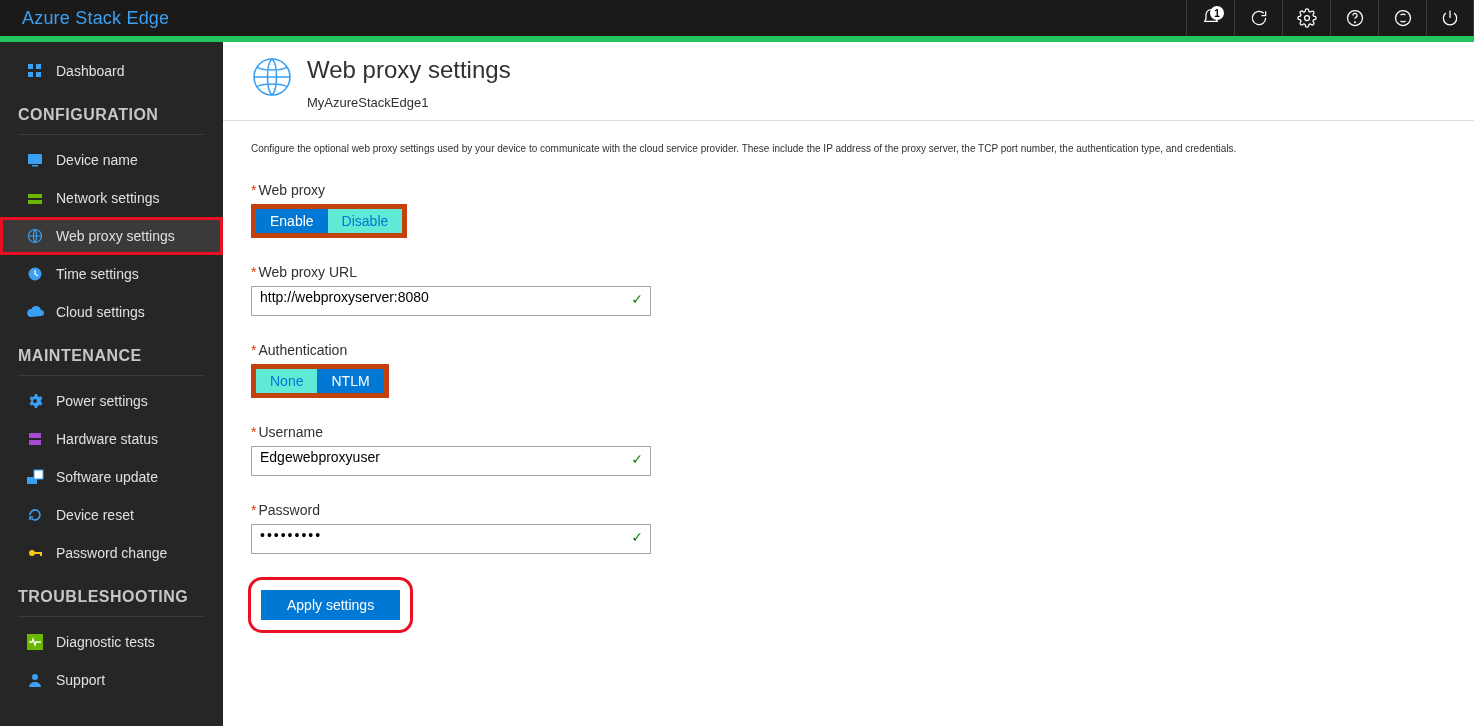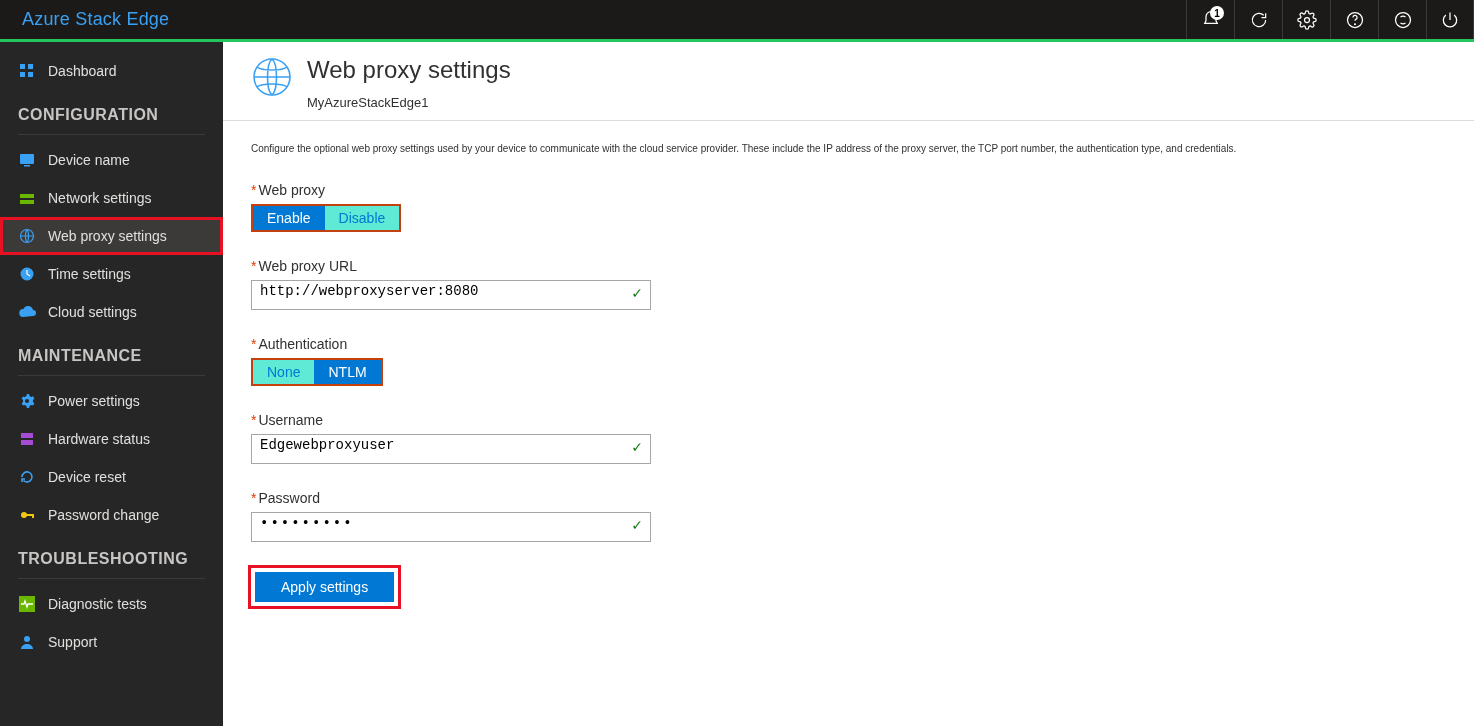--- a/index.html
+++ b/index.html
@@ -1,54 +1,54 @@
 <!DOCTYPE html>
 <html><head>
 <meta charset="utf-8">
 <style>
   * { box-sizing: border-box; margin: 0; padding: 0; }
   html, body { height: 100%; font-family: "Segoe UI", Arial, sans-serif; font-size: 14px; color: #323130; background:#fff; }
   .app { display: flex; flex-direction: column; height: 726px; width: 1474px; overflow: hidden; }
   
-  .topbar { display: flex; align-items: center; justify-content: space-between; height: 42px; background: #1b1a19; color:#fff; border-bottom:3px solid #22c55e;}
+  .topbar { display: flex; align-items: center; justify-content: space-between; height: 42px; background: #1b1a19; color:#fff; border-bottom:6px solid #22c55e;}
   .brand { font-size: 18px; font-weight: 400; color:#3aa0f3; padding-left: 22px; letter-spacing:0.2px; }
   .topbar-actions { display:flex; height:100%; }
   .action-btn { width:48px; height:100%; display:flex; align-items:center; justify-content:center; border-left:1px solid #3b3a39; cursor:pointer; position:relative;}
   .action-btn:last-child { border-right:1px solid #3b3a39; }
   .action-btn svg { stroke:#fff; fill:none; }
   .badge { position:absolute; top:6px; right:10px; background:#fff; color:#000; font-size:10px; border-radius:50%; width:14px; height:14px; display:flex; align-items:center; justify-content:center; font-weight:600;}
   
   .layout { display:flex; flex:1; min-height:0; }
   
   .sidebar { width:223px; background:#262626; color:#e1dfdd; display:flex; flex-direction:column; padding-top:10px; }
-  .nav-item { display:flex; align-items:center; gap:12px; padding:10px 18px; cursor:pointer; font-size:14px;}
+  .nav-item { display:flex; align-items:center; gap:12px; padding:10px 26px; cursor:pointer; font-size:14px;}
   .nav-item.active { background:#3b3a39; }
   .nav-item.active-highlight { outline:3px solid #e81123; outline-offset:-3px; }
   .nav-icon { width:18px; height:18px; display:flex; align-items:center; justify-content:center; flex-shrink:0;}
   .section-header { padding:16px 18px 6px; font-size:16px; letter-spacing:0.5px; color:#c8c6c4; font-weight:600; }
   .section-divider { border-bottom:1px solid #3b3a39; margin:4px 18px 6px; }
   
   .main { flex:1; background:#fff; overflow:hidden; }
   .header-zone { display:flex; align-items:flex-start; gap:14px; padding:14px 0 10px 28px; border-bottom:1px solid #dcdcdc; }
   .globe-circle { width:42px; height:42px; display:flex; align-items:center; justify-content:center;}
   .page-title { font-size:24px; font-weight:400; color:#323130; }
   .page-subtitle { font-size:13px; color:#323130; margin-top:11px;}
   .content { padding:20px 0 20px 28px; }
   .intro { font-size:10px; color:#323130; margin-bottom:26px; line-height:1.5; max-width:1400px;}
   .field-group { margin-bottom:26px; }
   .field-label { font-size:14px; margin-bottom:6px; }
   .req { color:#d83b01; margin-right:2px;}
-  .toggle-group { display:inline-flex; border:2px solid #c2410c; }
+  .toggle-group { display:inline-flex; border:5px solid #c2410c; }
   .toggle-btn { padding:4px 14px; font-size:14px; cursor:pointer; background:#5eead4; color:#0078d4; border:none; }
   .toggle-btn.selected { background:#0078d4; color:#fff; }
   .text-input-wrap { position:relative; width:400px; }
-  .text-input { width:100%; height:30px; border:1px solid #a6a6a6; padding:3px 28px 11px 8px; font-size:14px; font-family:Liberation Mono, monospace;}
+  .text-input { width:100%; height:30px; border:1px solid #a6a6a6; padding:3px 28px 11px 8px; font-size:14px; font-family:Liberation Sans, sans-serif;}
   .pw-input { letter-spacing:2px; }
   .check { position:absolute; right:8px; top:5px; color:#107c10; font-size:14px;}
-  .apply-btn-wrap { display:inline-block; outline:3px solid #e81123; padding:4px;}
+  .apply-btn-wrap { display:inline-block; outline:3px solid #e81123; padding:10px;border-radius:11px;}
   .apply-btn { background:#0078d4; color:#fff; border:none; padding:7px 26px; font-size:14px; cursor:pointer; }
 </style>
 </head>
 <body>
 <div class="app">
 
   <div class="topbar">
     <div class="brand">Azure Stack Edge</div>
     <div class="topbar-actions">
       <div class="action-btn">
@@ -165,20 +165,29 @@
         <span>Power settings</span>
       </div>
       <div class="nav-item">
         <span class="nav-icon">
           <svg width="16" height="16" viewBox="0 0 16 16">
               <rect x="2" y="2" width="12" height="5" fill="#a44cd3"></rect>
               <rect x="2" y="9" width="12" height="5" fill="#a44cd3"></rect>
             </svg>
         </span>
         <span>Hardware status</span>
+      </div>
+      <div class="nav-item">
+        <span class="nav-icon">
+          <svg width="18" height="16" viewBox="0 0 18 16">
+              <rect x="1" y="8" width="10" height="7" fill="#3aa0f3"></rect>
+              <rect x="8" y="1" width="9" height="9" fill="#fff" stroke="#3aa0f3"></rect>
+            </svg>
+        </span>
+        <span>Software update</span>
       </div>
       <div class="nav-item">
         <span class="nav-icon">
           <svg width="16" height="16" viewBox="0 0 16 16" fill="none" stroke="#3aa0f3" stroke-width="1.6">
               <path d="M3 8a5 5 0 1 1 1.5 3.5M3 13v-3h3"></path>
             </svg>
         </span>
         <span>Device reset</span>
       </div>
       <div class="nav-item">

